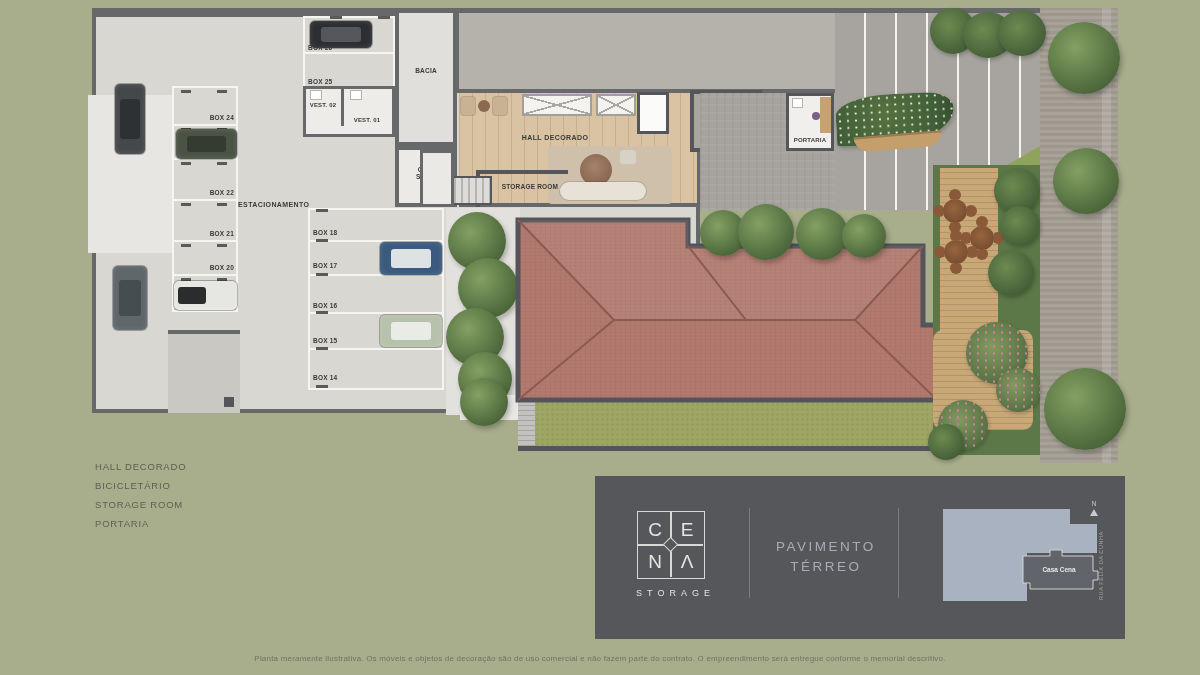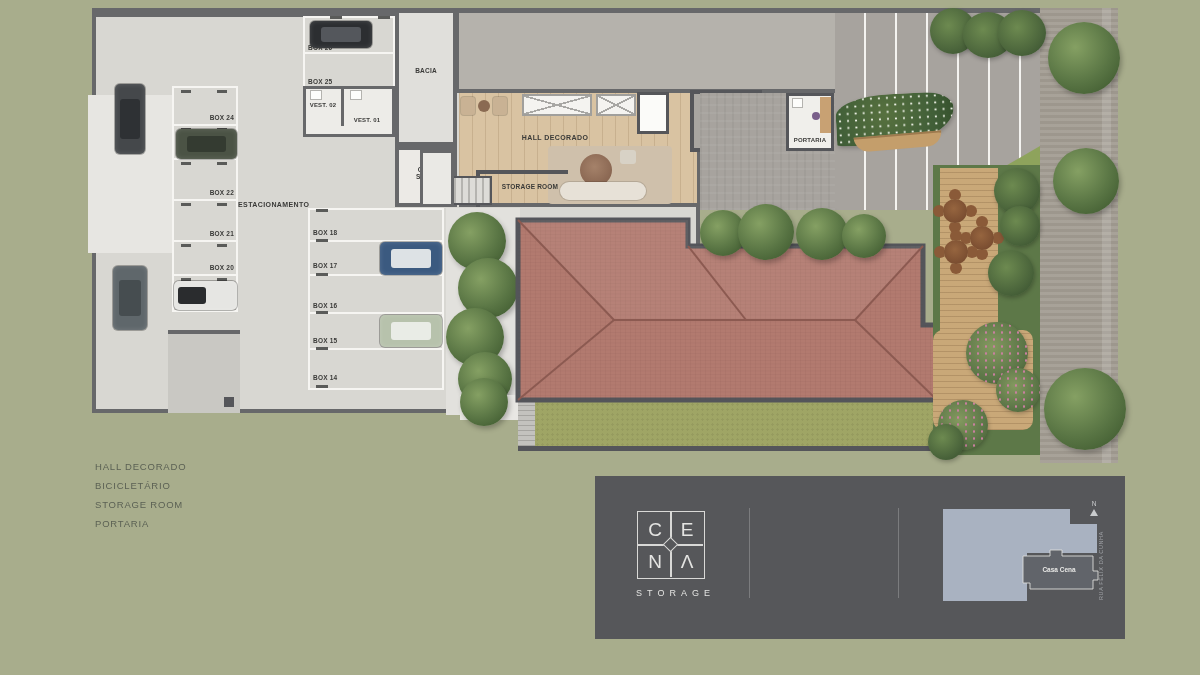--- a/index.html
+++ b/index.html
@@ -228,26 +228,31 @@
     <div class="logo-letter" style="left:0;top:0">C</div>
     <div class="logo-letter" style="right:0;top:0">E</div>
     <div class="logo-letter" style="left:0;bottom:0">N</div>
     <div class="logo-letter" style="right:0;bottom:0">Λ</div>
     <div class="a" style="left:27px;top:27px;width:11px;height:11px;background:#56575a;border:1.5px solid #d9d9d7;transform:rotate(45deg);box-sizing:border-box"></div>
   </div>
   <div class="a" style="left:627px;top:589px;width:92px;text-align:center;font:400 9px/1 'Liberation Sans',sans-serif;color:#e4e4e2;letter-spacing:5px;text-indent:5px">STORAGE</div>
 
   <div class="a" style="left:749px;top:508px;width:1px;height:90px;background:#7b7c7e"></div>
 
+  <div class="a panel-text" style="left:760px;top:537px;width:132px;text-align:center;font:400 13.5px/1.5 'Liberation Sans',sans-serif;letter-spacing:2.5px">
+    <div>PAVIMENTO</div>
+    <div>TÉRREO</div>
+  </div>
 
   <div class="a" style="left:898px;top:508px;width:1px;height:90px;background:#7b7c7e"></div>
 
   <svg class="a" style="left:925px;top:498px" width="185" height="120" viewBox="0 0 185 120">
     <polygon points="18,11 145,11 145,26 172,26 172,55 102,55 102,103 18,103" fill="#a9b2c1"></polygon>
     <polygon points="98,58 125,58 125,52 137,52 137,58 168,58 168,73 173,73 173,82 168,82 168,91 105,91 105,85 98,85" fill="#61646a" stroke="#dcdcda" stroke-width="0.9"></polygon>
     <text x="134" y="74" text-anchor="middle" font-family="Liberation Sans, sans-serif" font-size="6.5" font-weight="bold" fill="#e8e8e6">Casa Cena</text>
   </svg>
   <div class="a" style="left:1088px;top:501px;width:12px;text-align:center;font:400 6.5px/1 'Liberation Sans',sans-serif;color:#c9cbcd">N</div>
   <div class="a" style="left:1090px;top:509px;width:0;height:0;border-left:4px solid transparent;border-right:4px solid transparent;border-bottom:7px solid #c9cbcd"></div>
   <div class="a" style="left:1099px;top:520px;height:80px;writing-mode:vertical-rl;transform:rotate(180deg);font:400 5.5px/1 'Liberation Sans',sans-serif;color:#9fa2a6;letter-spacing:.6px;white-space:nowrap">RUA FÉLIX DA CUNHA</div>
 
+  <div class="a" style="left:0;top:655px;width:1200px;text-align:center;font:400 8px/1 'Liberation Sans',sans-serif;color:#6e7561;letter-spacing:.2px">Planta meramente ilustrativa. Os móveis e objetos de decoração são de uso comercial e não fazem parte do contrato. O empreendimento será entregue conforme o memorial descritivo.</div>
 
 </div>
 
 </body></html>

